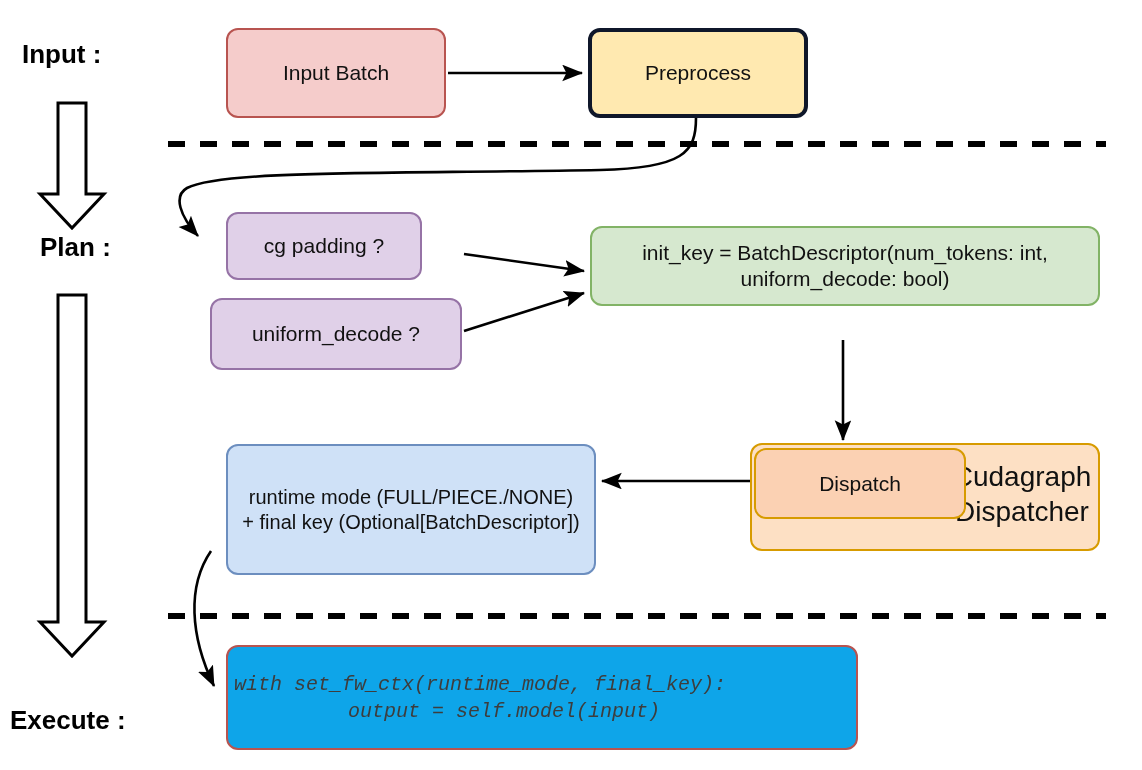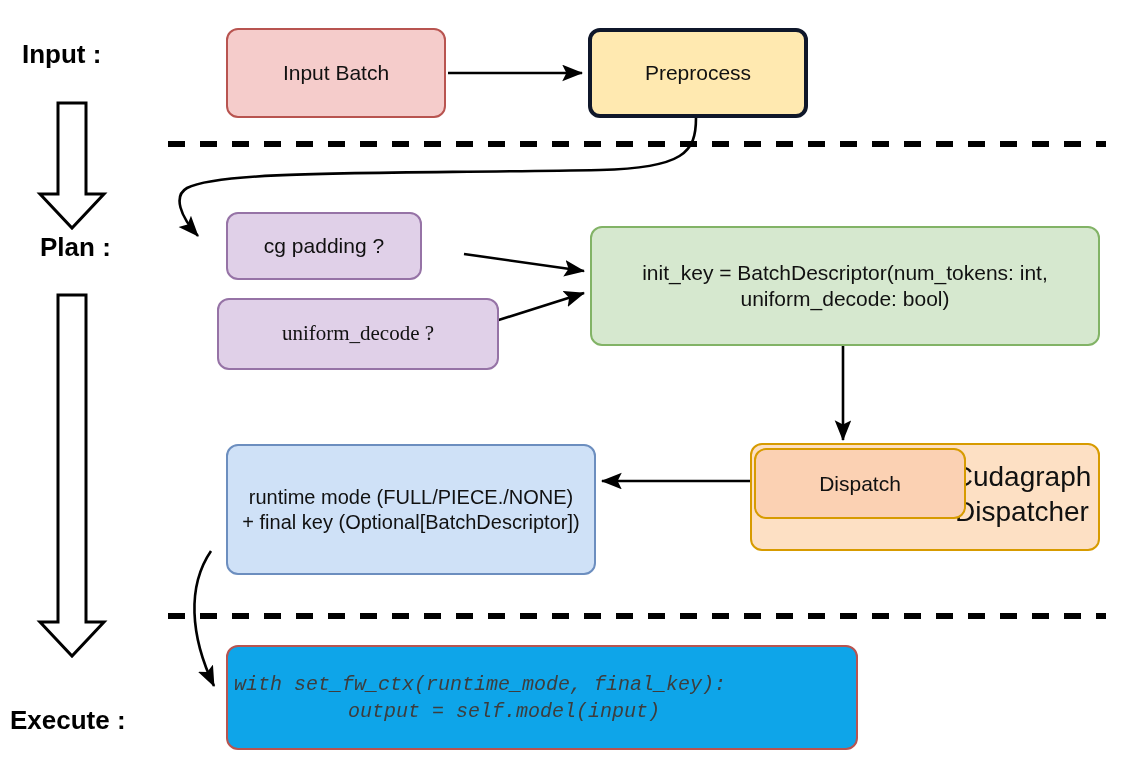--- a/index.html
+++ b/index.html
@@ -133,23 +133,23 @@
   <div class="stage-label" style="left:22px; top:39px;">Input :</div>
   <div class="stage-label" style="left:40px; top:232px;">Plan :</div>
   <div class="stage-label" style="left:10px; top:663px;margin-top:42px;">Execute :</div>
 
   <div class="node node-pink" style="left:226px; top:28px; width:220px; height:90px;">Input Batch</div>
 
   <div class="node node-yellow" style="left:588px; top:28px; width:220px; height:90px;">Preprocess</div>
 
   <div class="node node-purple" style="left:226px; top:212px; width:196px; height:68px;">cg padding ?</div>
 
-  <div class="node node-purple" style="left:217px; top:298px; width:282px; height:72px;font-family:Liberation Serif, serif;">uniform_decode ?</div>
+  <div class="node node-purple" style="left:210px; top:298px; width:252px; height:72px;">uniform_decode ?</div>
 
-  <div class="node node-green" style="left:590px; top:226px; width:510px; height:120px;">init_key = BatchDescriptor(num_tokens: int, uniform_decode: bool)</div>
+  <div class="node node-green" style="left:590px; top:226px; width:510px; height:80px;">init_key = BatchDescriptor(num_tokens: int, uniform_decode: bool)</div>
 
   <div class="node node-blue" style="left:226px; top:444px; width:370px; height:131px; white-space:pre-line; font-size:20px;">runtime mode (FULL/PIECE./NONE)
 + final key (Optional[BatchDescriptor])</div>
 
   <div class="node node-orange-outer" style="left:750px; top:443px; width:350px; height:108px;">
     <span class="dispatcher-title">Cudagraph Dispatcher</span>
     <span class="node node-orange-inner" style="left:2px; top:3px; width:212px; height:71px;">Dispatch</span>
   </div>
 
   <div class="node node-code" style="left:226px; top:645px; width:632px; height:105px;">with set_fw_ctx(runtime_mode, final_key):

